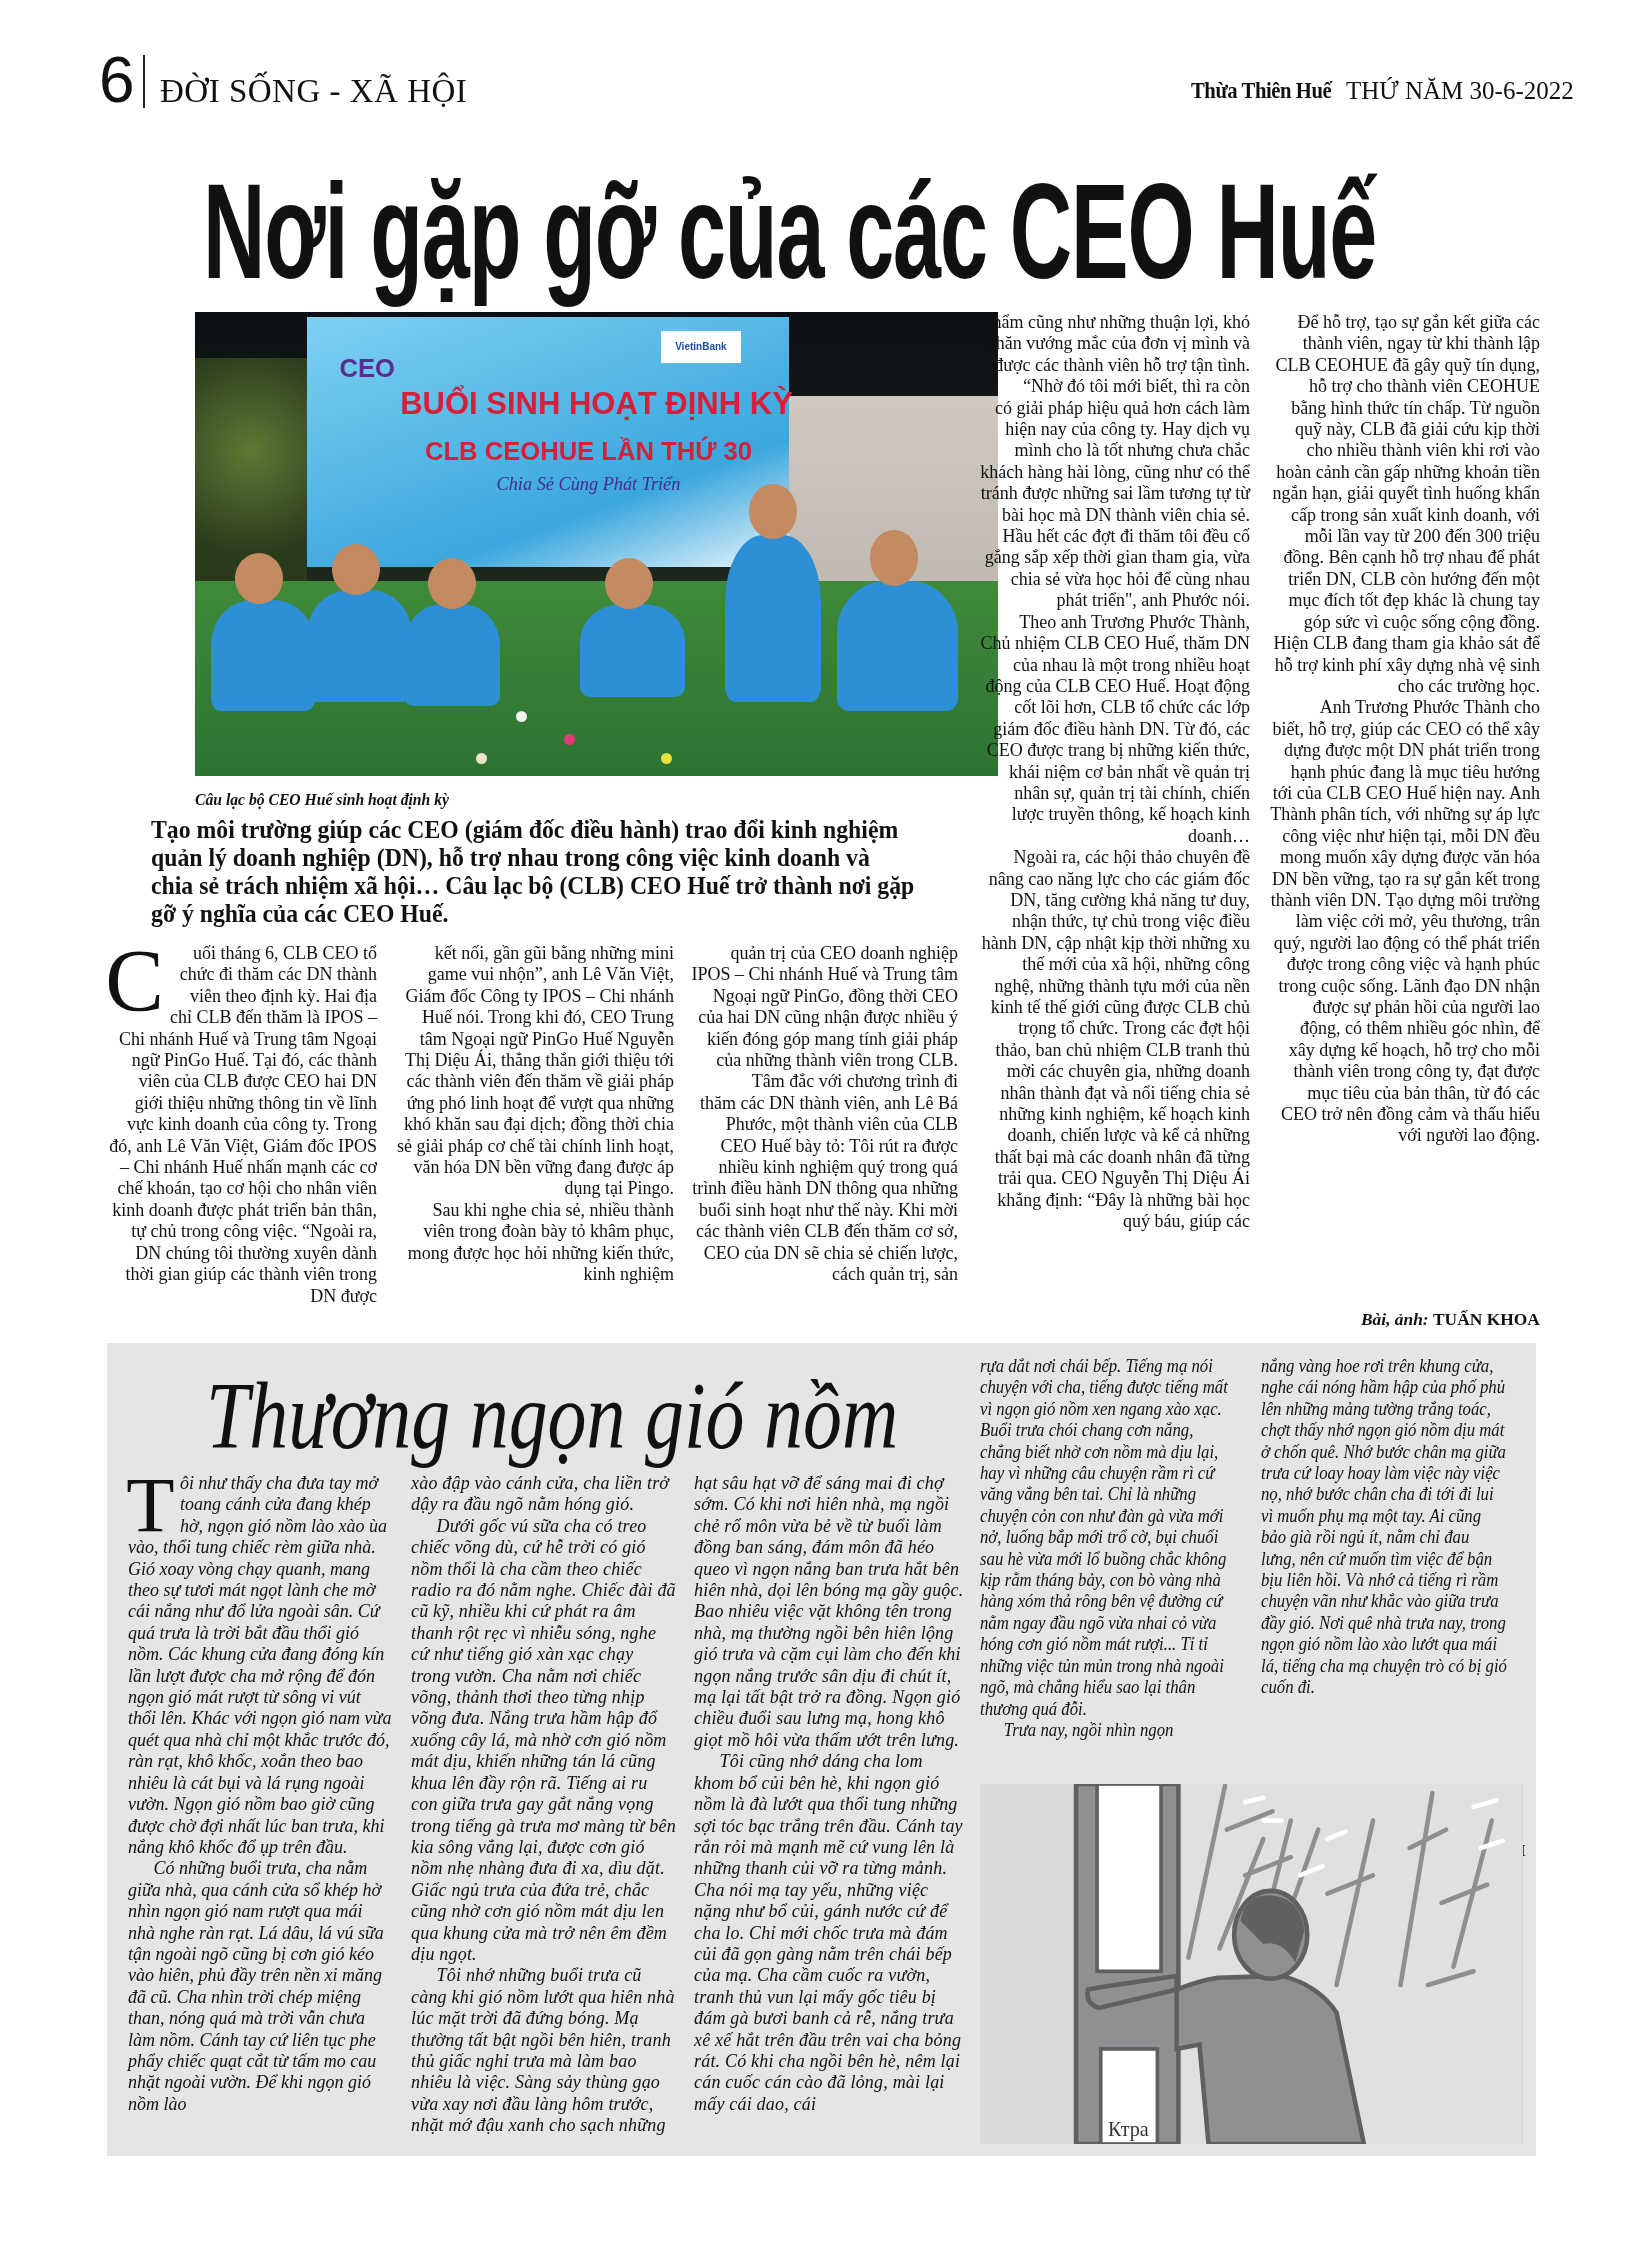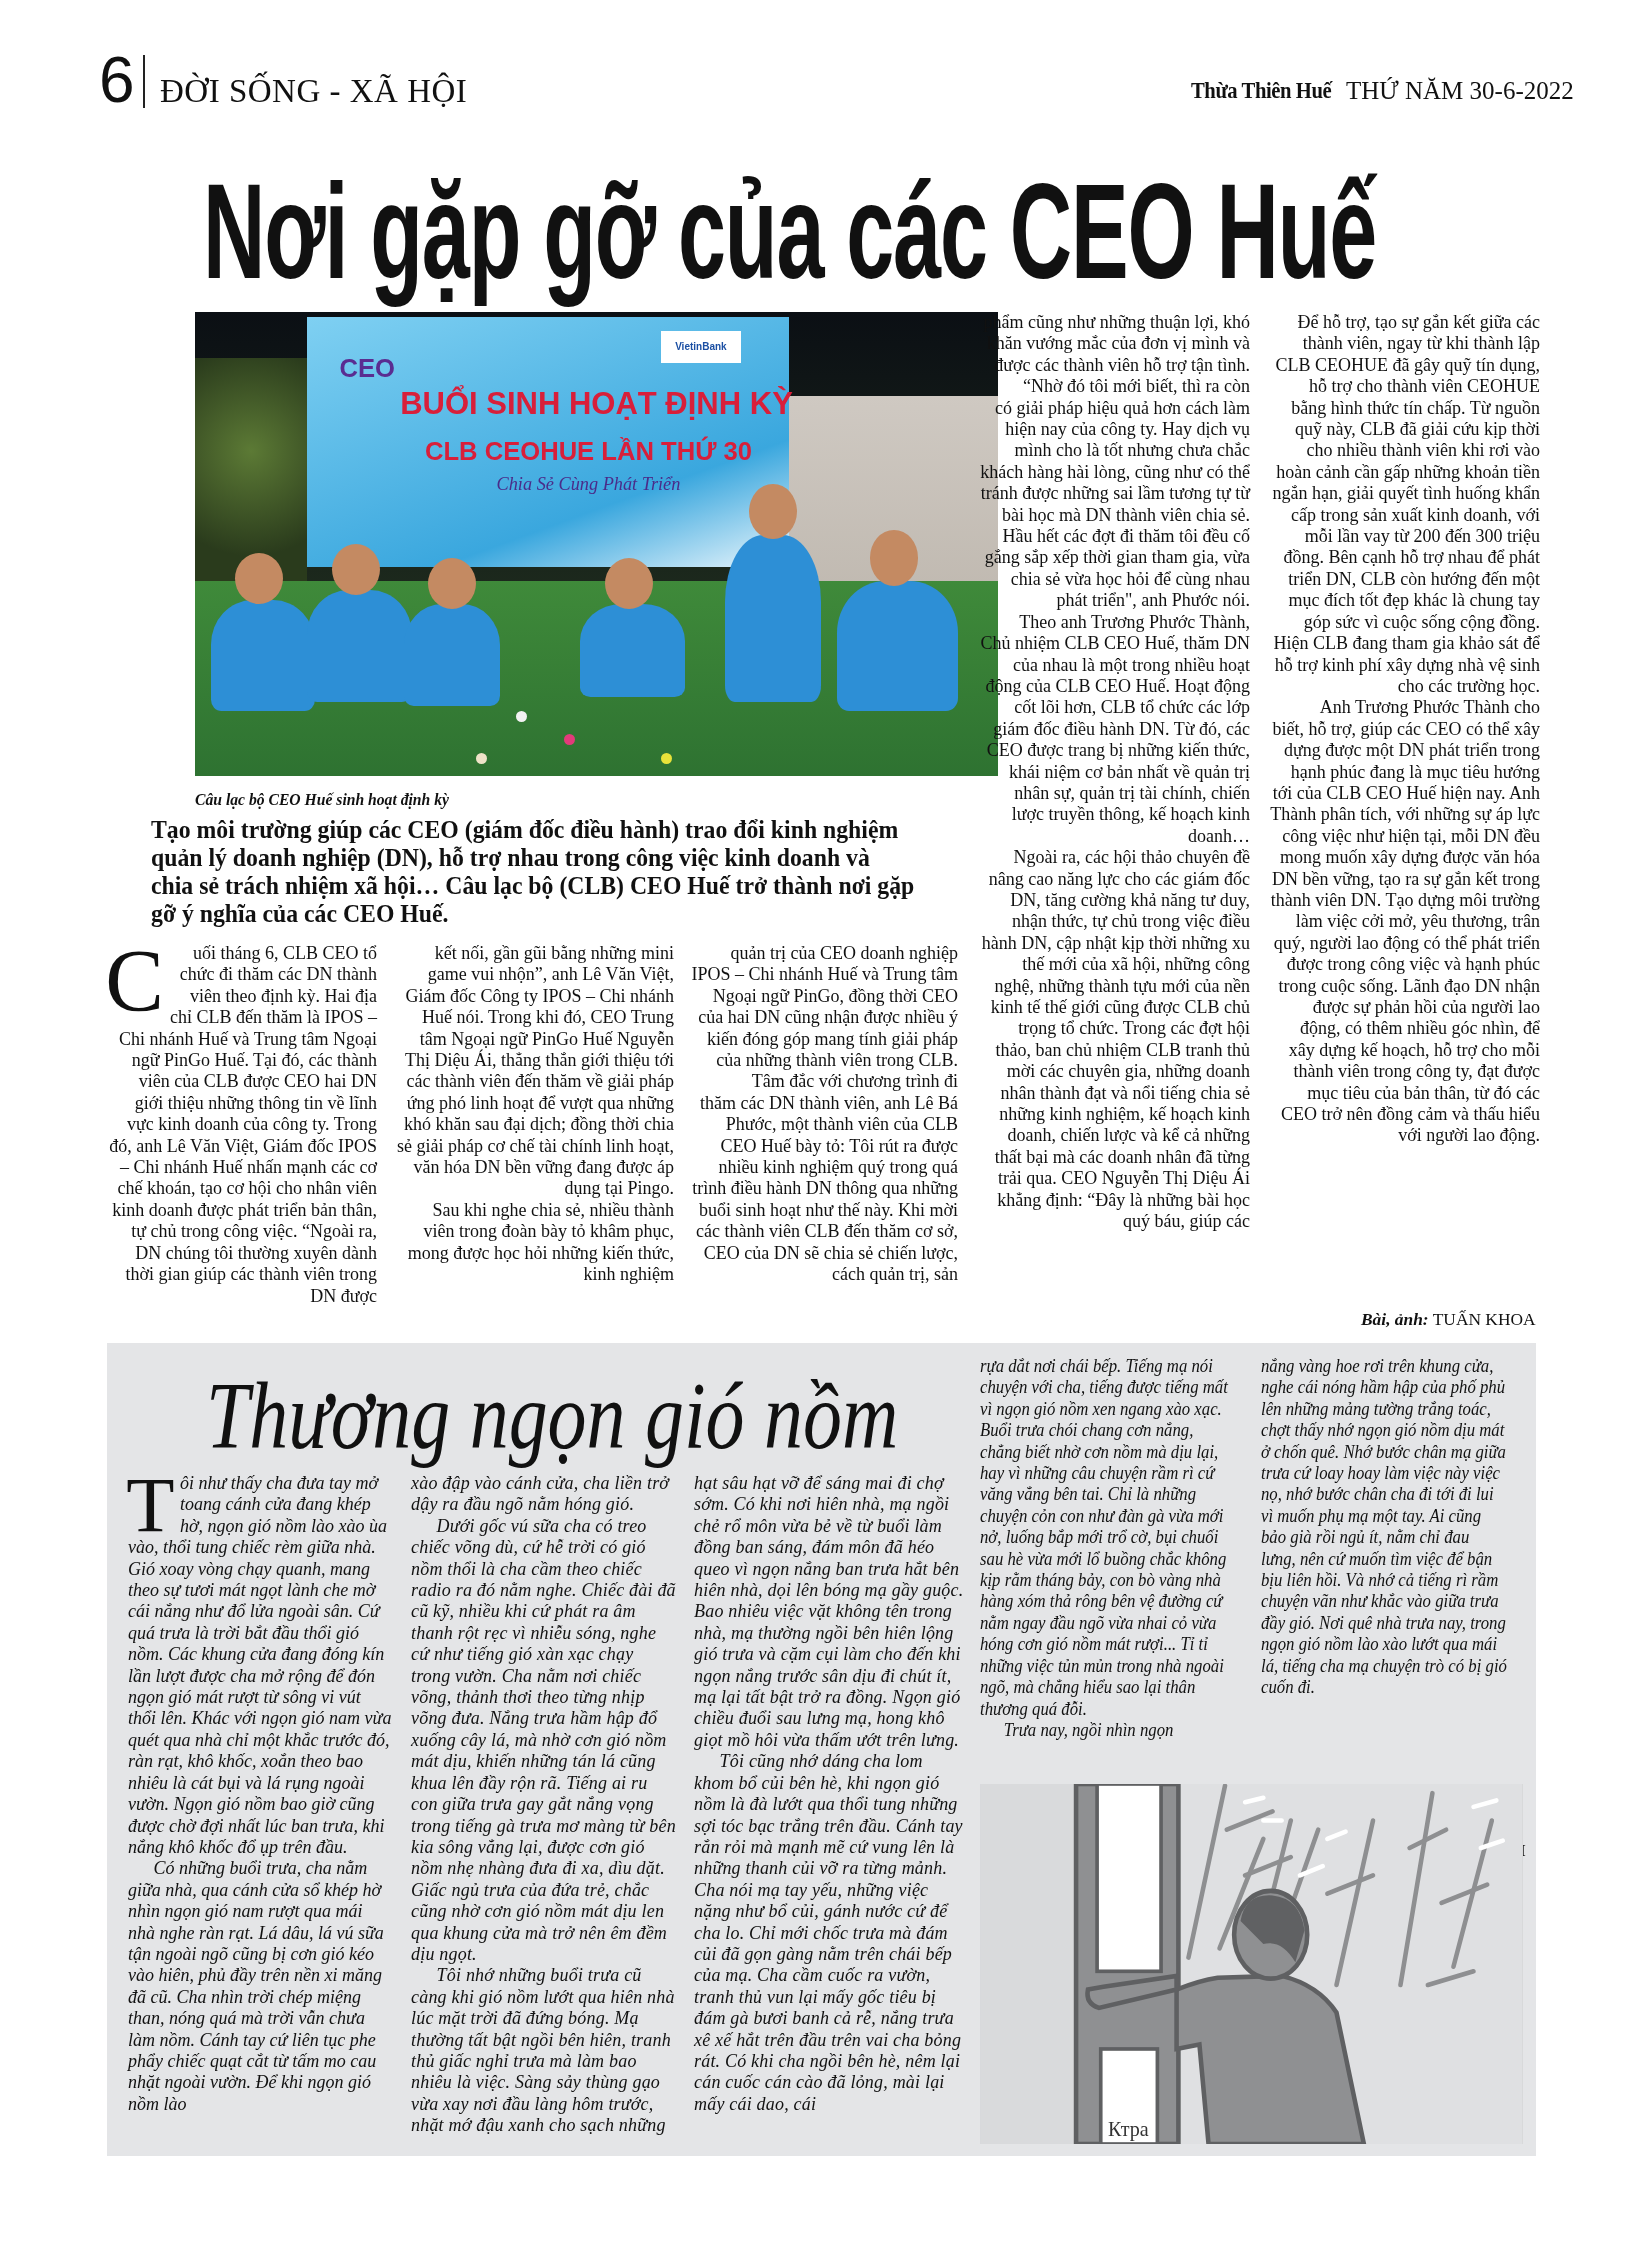--- a/index.html
+++ b/index.html
@@ -44,21 +44,21 @@
   .dropcap { float: left; font-size: 88px; line-height: 71px; margin: 1.8px 5.5px 0 -1.8px; font-weight: normal; }
 
   .c1 { left: 107px; top: 943px; width: 270px; }
   .c2 { left: 395px; top: 943px; width: 279px; }
   .c3 { left: 688px; top: 943px; width: 270px; }
   .c4 { left: 980px; top: 312px; width: 270px; }
   .c5 { left: 1270px; top: 312px; width: 270px; }
 
   .byline { left: 1361px; top: 1308px; font-size: 17.4px; line-height: 22px; white-space: nowrap; }
   .byline .lbl { font-style: italic; font-weight: bold; }
-  .byline .name { font-weight: normal; }
+  .byline .name { font-weight: bold; }
 
   
   .graybox { left: 107px; top: 1343px; width: 1429px; height: 813px; background: #e4e5e7; }
   .title2 { left: 206px; top: 1366px; font-size: 95px; font-style: italic; line-height: 101px; transform: scaleX(0.82); transform-origin: left; white-space: nowrap; }
 
   .col2 { font-size: 18px; line-height: 21.4px; font-style: italic; }
   .col2 p { margin: 0; text-indent: 25.6px; }
   .col2 p.noindent { text-indent: 0; }
   .dropcap2 { float: left; font-size: 79px; line-height: 60px; margin: 1.8px 5.5px 0 -1.8px; font-style: normal; }
 

